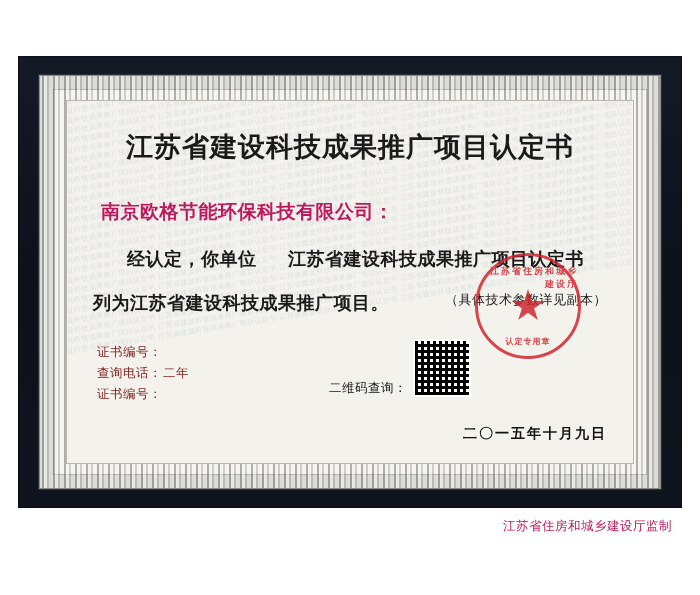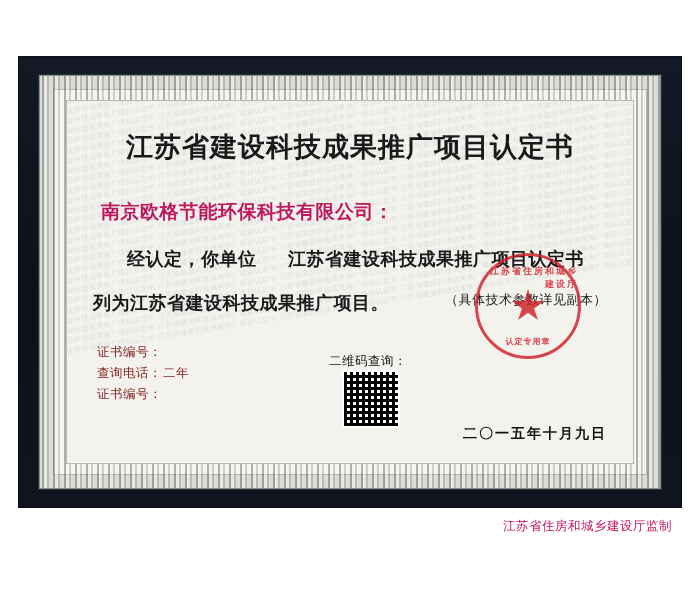--- a/index.html
+++ b/index.html
@@ -206,22 +206,21 @@
   }
   .info-value {
     letter-spacing: 0.5px;
   }
 
   .qr-block {
     position: absolute;
     left: 236px;
     top: -2px;
     display: flex;
-    align-items: center;
-    flex-direction: column;
+    align-items: flex-end;
   }
   .qr-label {
     font-size: 12.5px;
     color: #111;
     margin-top: 14px;
     letter-spacing: 0.5px;
   }
   .qr-img {
     margin-left: 6px;
     width: 54px;

